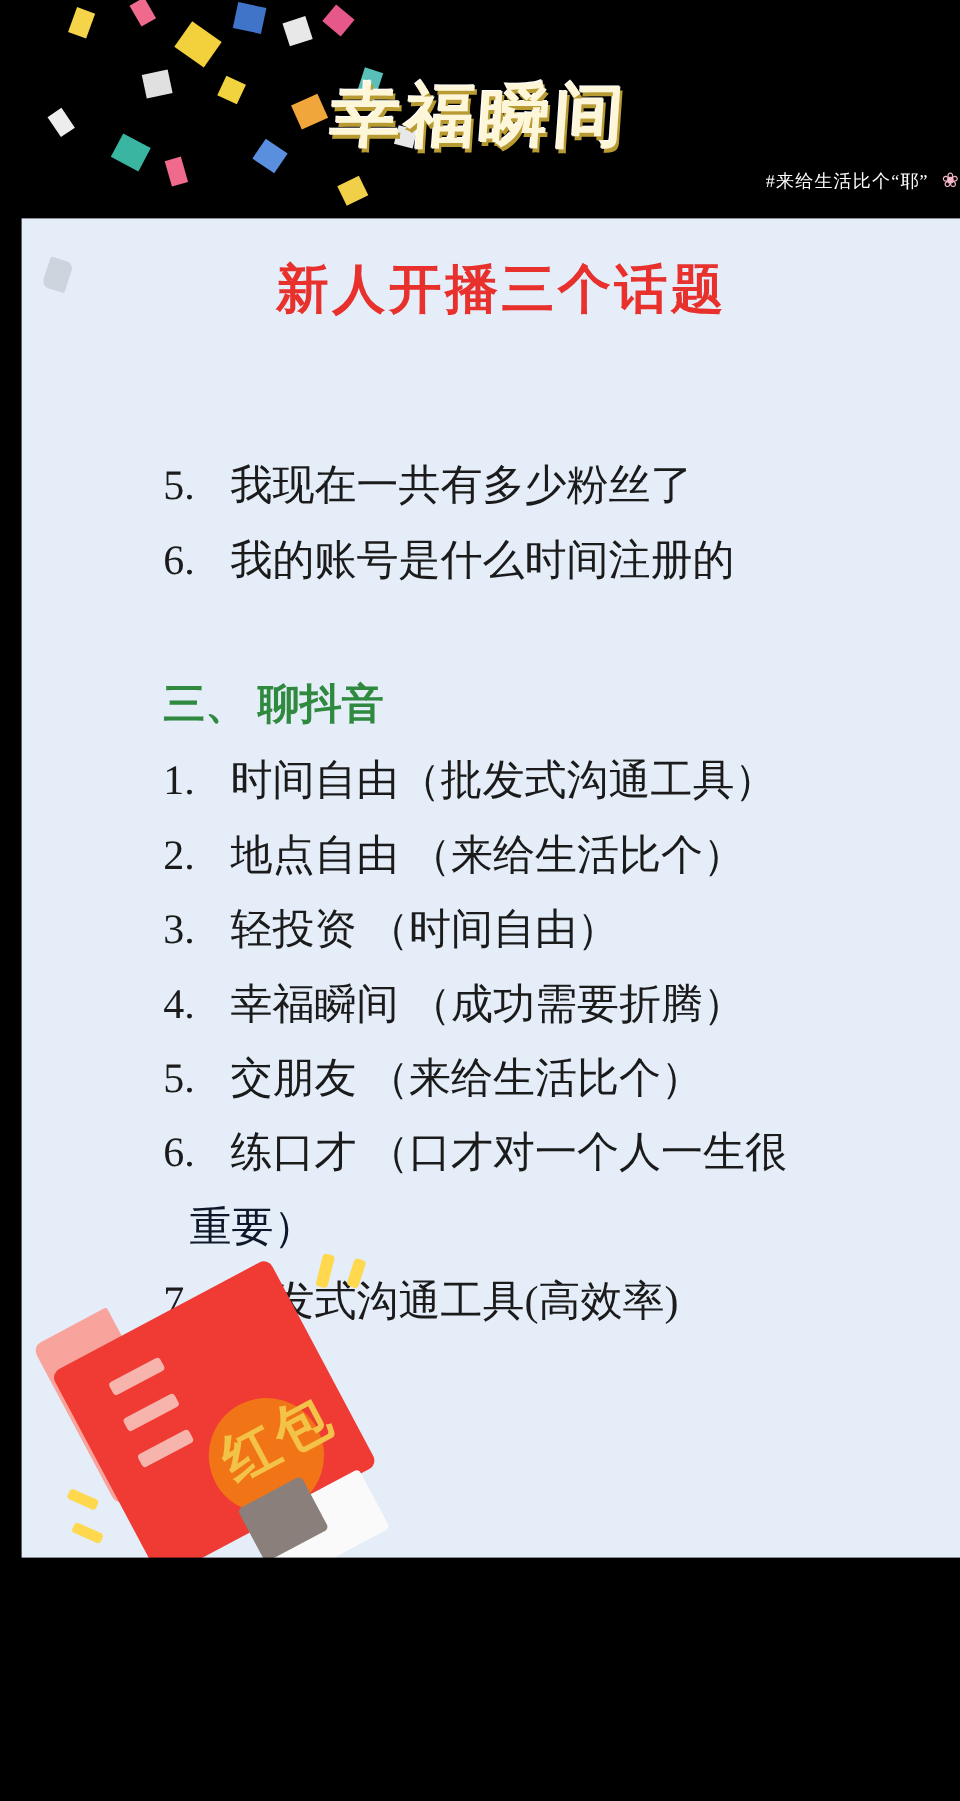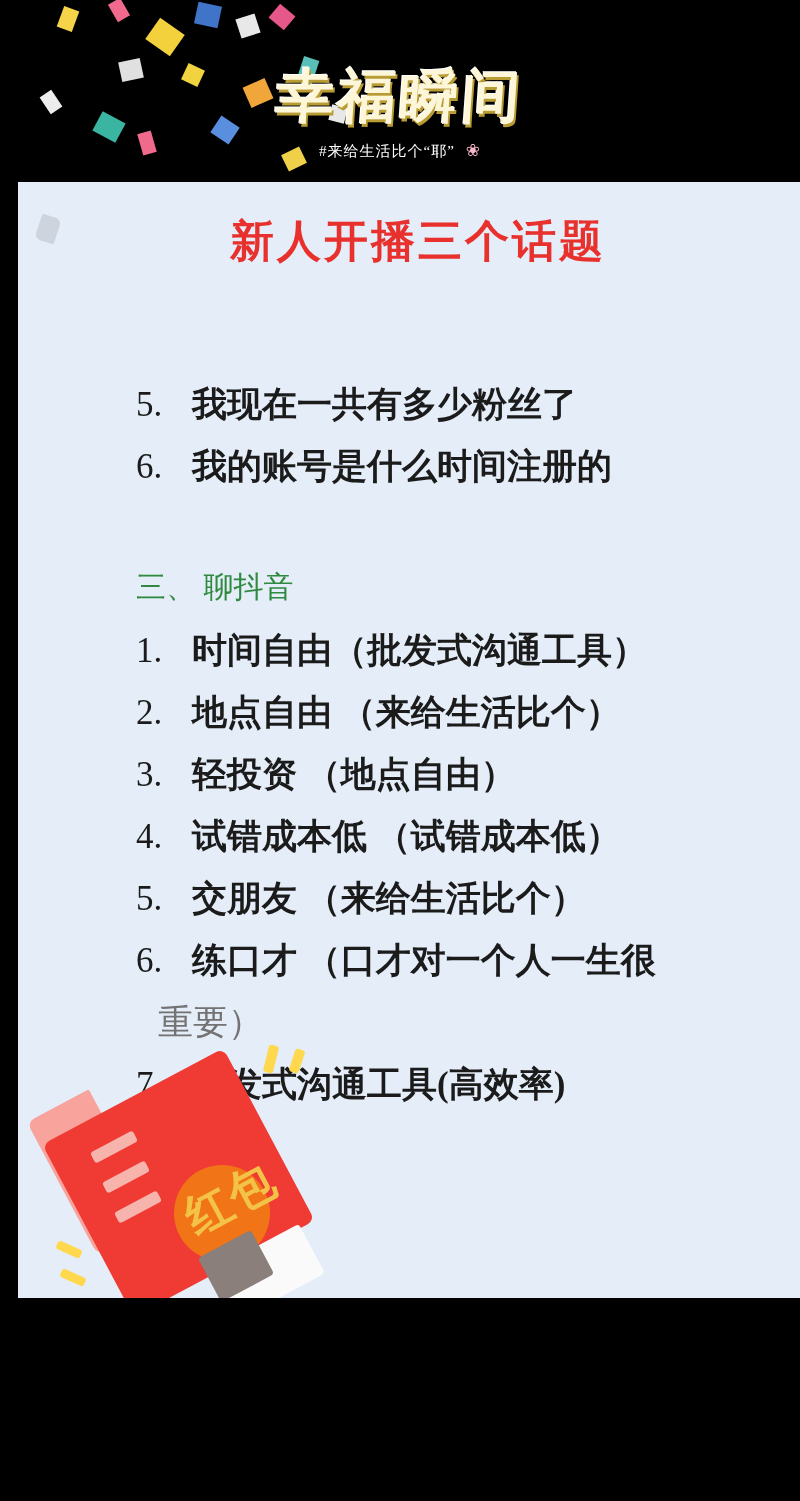--- a/index.html
+++ b/index.html
@@ -29,21 +29,21 @@
   }
   .logo-title {
     display:inline-block;
     font-family:"Liberation Serif", serif;
     font-size:58px; font-weight:bold; letter-spacing:4px;
     color:#fdf6d8;
     text-shadow: 2px 3px 0 #b99b34, -1px -1px 0 #fff;
     transform: skewX(-4deg);
   }
   .logo-sub {
-    position:absolute; left:0; top:140px; width:800px; text-align:center;
+    position:absolute; left:0; top:140px; width:800px; text-align:right;
     font-size:15px; color:#fff; letter-spacing:1px;
     font-family:"Liberation Serif", serif;
   }
   .logo-sub .petal {
     display:inline-block; margin-left:6px; color:#f6b8c8; font-size:17px;
   }
 
   
   .sheet {
     position:absolute; left:18px; top:182px; width:800px; height:1272px;
@@ -61,30 +61,30 @@
     position:absolute; left:118px; top:192px; width:600px;
   }
   .line {
     display:flex; align-items:flex-start;
     font-family:"Liberation Serif", serif;
     font-size:35px; color:#1b1b1b;
     line-height:62px;
     white-space:pre;
   }
   .line .num { width:56px; flex:0 0 56px; }
-  .line .txt { flex:1 1 auto;font-weight:bold; }
+  .line .txt { flex:1 1 auto; }
   .gap { height:56px; }
   .heading {
     font-family:"Liberation Serif", serif;
-    font-size:30px; font-weight:normal; color:#2f8a3f;
+    font-size:35px; font-weight:bold; color:#2f8a3f;
     line-height:66px; white-space:pre;
   }
   .cont-line {
     font-family:"Liberation Serif", serif;
-    font-size:35px; color:#737373;
+    font-size:35px; color:#0f172a;
     line-height:62px; padding-left:22px; white-space:pre;
   }
 
   
   .mark {
     position:absolute; left:20px; top:34px;
     width:20px; height:26px; background:#c9cfd9;
     transform:rotate(18deg);
     border-radius:2px 6px 2px 6px;
     opacity:.85;
@@ -205,25 +205,25 @@
       <div class="line">
         <span class="num">1.</span>
         <span class="txt">时间自由（批发式沟通工具）</span>
       </div>
       <div class="line">
         <span class="num">2.</span>
         <span class="txt">地点自由 （来给生活比个）</span>
       </div>
       <div class="line">
         <span class="num">3.</span>
-        <span class="txt">轻投资 （地点自由）</span>
+        <span class="txt">轻投资 （时间自由）</span>
       </div>
       <div class="line">
         <span class="num">4.</span>
-        <span class="txt">试错成本低 （试错成本低）</span>
+        <span class="txt">幸福瞬间 （成功需要折腾）</span>
       </div>
       <div class="line">
         <span class="num">5.</span>
         <span class="txt">交朋友 （来给生活比个）</span>
       </div>
       <div class="line">
         <span class="num">6.</span>
         <span class="txt">练口才 （口才对一个人一生很</span>
       </div>
       <div class="cont-line">重要）</div>

